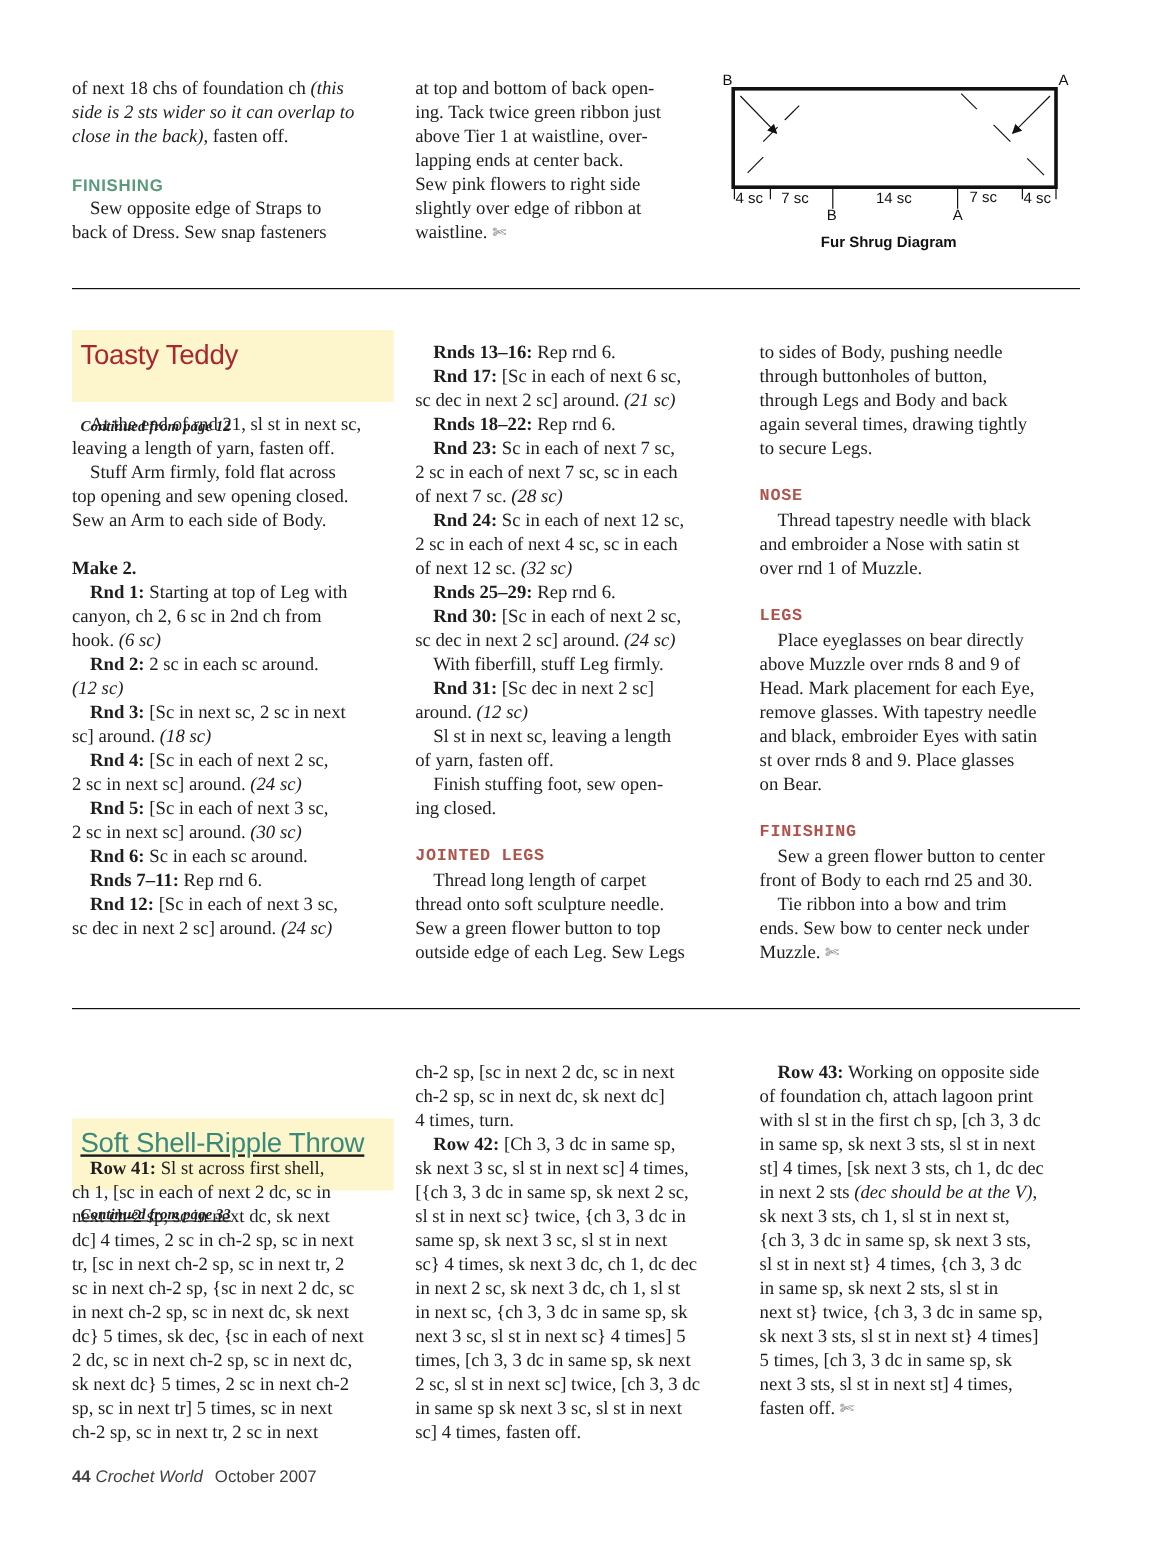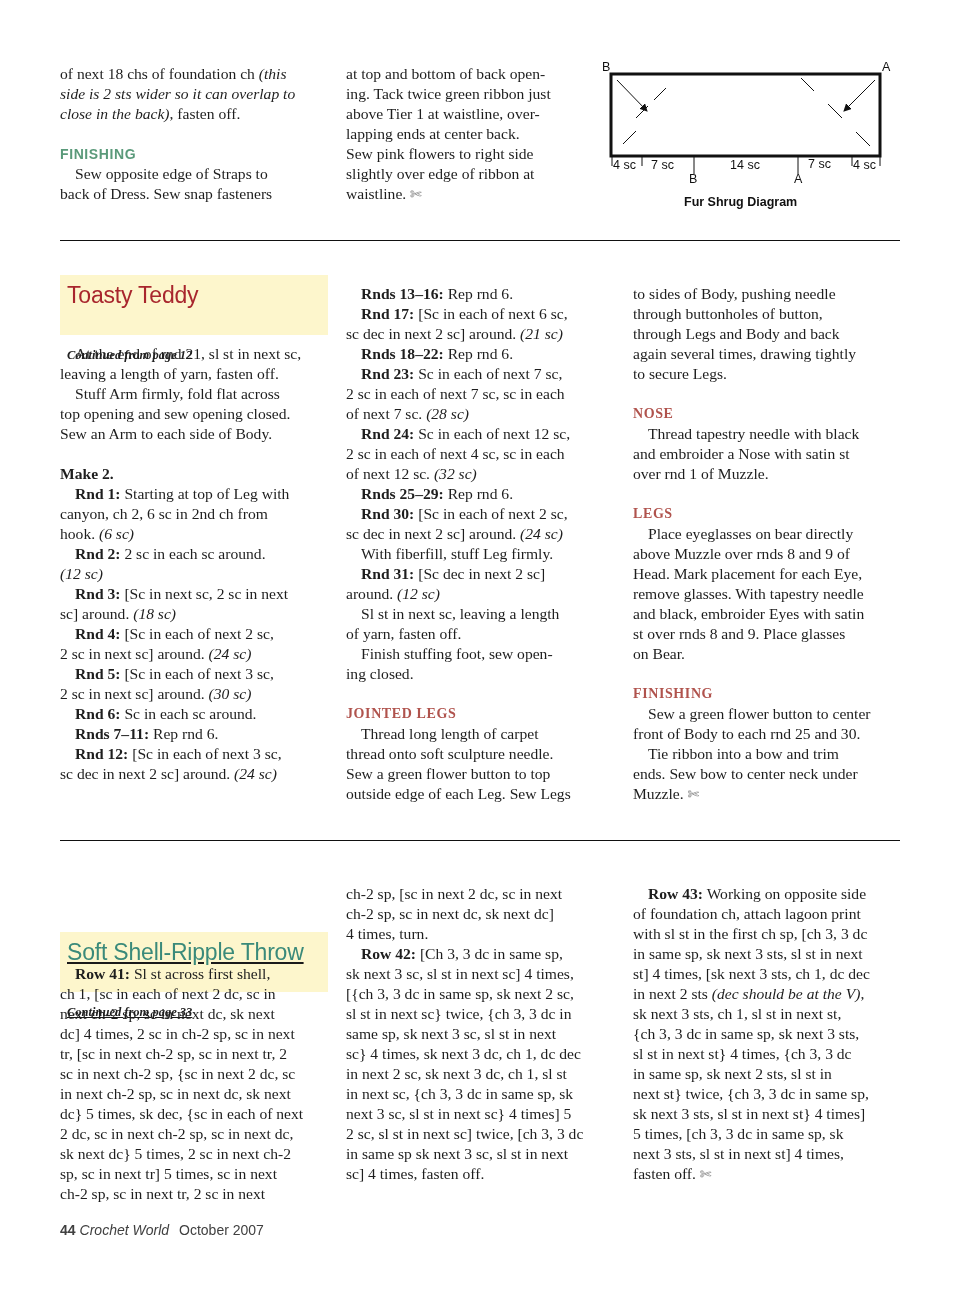--- a/index.html
+++ b/index.html
@@ -9,21 +9,21 @@
   .col { position: absolute; font-family: "Liberation Serif", "DejaVu Serif", serif;
          font-size: 15.6px; line-height: 20px; color: #1e1e1e; }
   .ind { text-indent: 15px; }
   .ln { display: block; white-space: nowrap; }
   .ln.ind { padding-left: 15px; text-indent: 0; }
   .i { font-style: italic; }
   .b { font-weight: bold; }
   .gap { height: 20px; }
   .head-green { font-family: "Liberation Sans", "DejaVu Sans", sans-serif; font-weight: bold;
                 font-size: 14px; letter-spacing: 0.6px; color: #5a9a7a; }
-  .head-red { font-family: Liberation Serif, serif; font-weight: bold;
+  .head-red { font-family: Liberation Mono, monospace; font-weight: bold;
               font-size: 14px; letter-spacing: 0.6px; color: #b0534d; }
   .rule { position: absolute; left: 60px; width: 840px; height: 1px; background: #111; }
   .titlebox { position: absolute; left: 60px; width: 268px; background: #fdf6cc; }
   .titlebox .t { font-family: "Liberation Sans", "DejaVu Sans", sans-serif; font-size: 23px;
                  line-height: 26px; padding-left: 7px; padding-top: 7px; letter-spacing: -0.2px; }
   .titlebox .c { font-family: "Liberation Serif", "DejaVu Serif", serif; font-weight: bold;
                  font-style: italic; font-size: 12.5px; line-height: 14px; padding-left: 7px; color:#222;margin-top:40px; }
   .scissors { color: #777; font-size: 14px; font-style: normal; }
   .diagram { position: absolute; left: 598px; top: 58px; width: 310px; height: 160px; }
   .diag-label { position: absolute; font-family: "Liberation Sans", "DejaVu Sans", sans-serif;
@@ -233,20 +233,21 @@
     <span class="ln">4 times, turn.</span>
     <span class="ln ind"><span class="b">Row 42:</span><span> [Ch 3, 3 dc in same sp,</span></span>
     <span class="ln">sk next 3 sc, sl st in next sc] 4 times,</span>
     <span class="ln">[{ch 3, 3 dc in same sp, sk next 2 sc,</span>
     <span class="ln">sl st in next sc} twice, {ch 3, 3 dc in</span>
     <span class="ln">same sp, sk next 3 sc, sl st in next</span>
     <span class="ln">sc} 4 times, sk next 3 dc, ch 1, dc dec</span>
     <span class="ln">in next 2 sc, sk next 3 dc, ch 1, sl st</span>
     <span class="ln">in next sc, {ch 3, 3 dc in same sp, sk</span>
     <span class="ln">next 3 sc, sl st in next sc} 4 times] 5</span>
+    <span class="ln">times, [ch 3, 3 dc in same sp, sk next</span>
     <span class="ln">2 sc, sl st in next sc] twice, [ch 3, 3 dc</span>
     <span class="ln">in same sp sk next 3 sc, sl st in next</span>
     <span class="ln">sc] 4 times, fasten off.</span>
   </div>
 
   <div class="col" style="left:633px; top:884px; width:275px;">
     <span class="ln ind"><span class="b">Row 43:</span><span> Working on opposite side</span></span>
     <span class="ln">of foundation ch, attach lagoon print</span>
     <span class="ln">with sl st in the first ch sp, [ch 3, 3 dc</span>
     <span class="ln">in same sp, sk next 3 sts, sl st in next</span>

